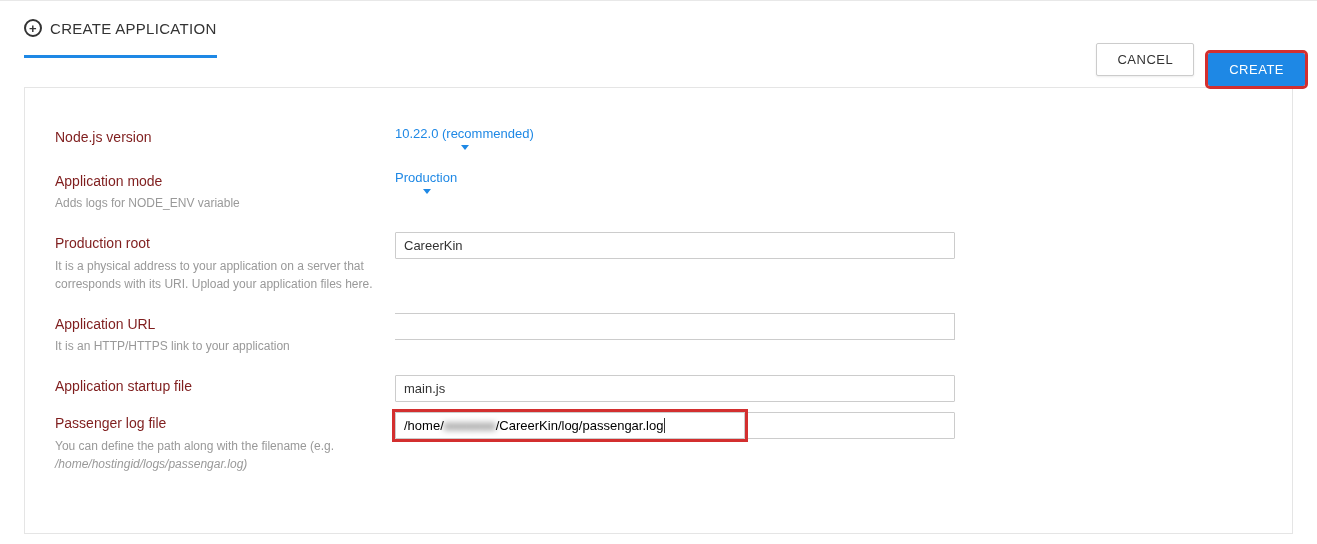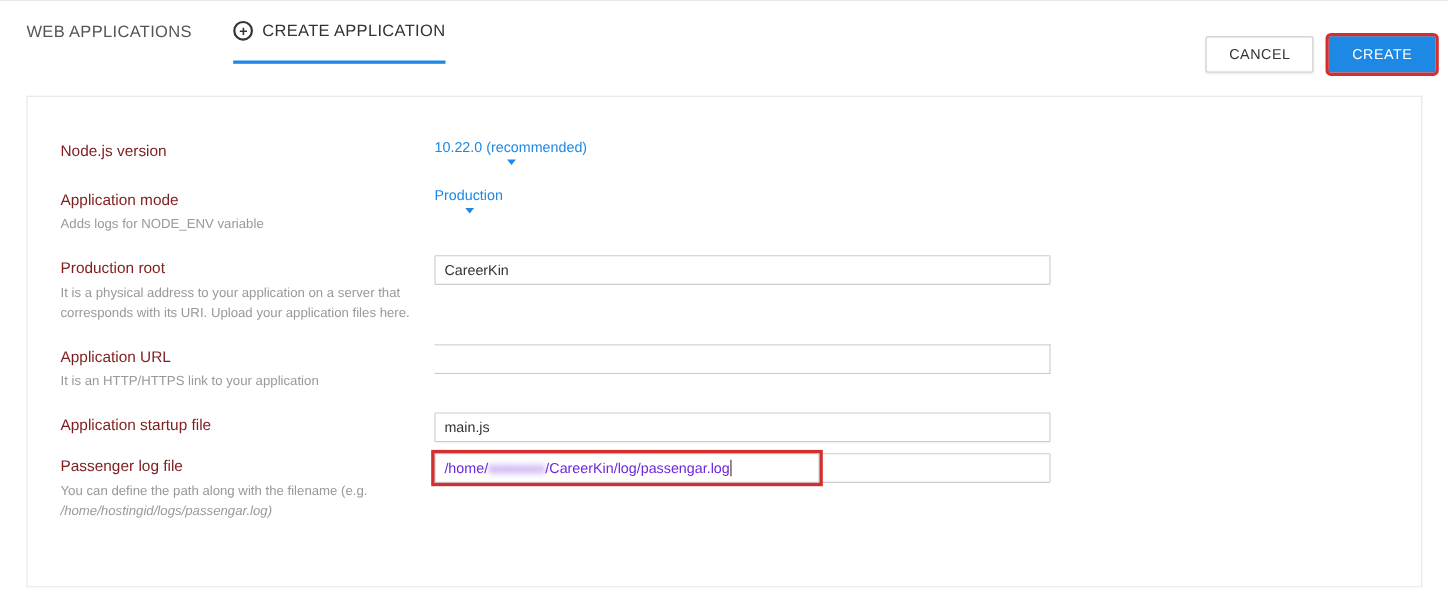--- a/index.html
+++ b/index.html
@@ -77,20 +77,21 @@
     box-shadow: 0 1px 2px rgba(0,0,0,0.08);
   }
   .btn-create {
     background: #1e88e5;
     color: #fff;
     border: 1px solid #1e88e5;
   }
   .highlight-red {
     outline: 3px solid #d32f2f;
     outline-offset: 0;
+    margin-top: 20px;
   }
   .panel {
     margin: 30px 24px 0 24px;
     border: 1px solid #e5e5e5;
     padding: 38px 30px 40px 30px;
     min-height: 430px;
   }
   .form-row {
     display: flex;
     align-items: flex-start;
@@ -137,21 +138,21 @@
     width: 100%;
     border: 1px solid #ccc;
     border-radius: 1px;
     padding: 5px 8px;
     font-size: 13px;
     color: #333;
     background: #fff;
     font-family: inherit;
   }
   .text-input.log-input {
-    color: #6d28d9;
+    color: #000000;
   }
   .url-row {
     display: flex;
     width: 100%;
   }
   .url-prefix {
     border: 1px solid #ccc;
     padding: 5px 10px;
     font-size: 13px;
     display: flex;
@@ -177,23 +178,20 @@
     outline: 3px solid #d32f2f;
   }
 </style>
 </head>
 <body>
 
 <div class="top-divider"></div>
 
 <div class="header">
   <div class="tabs">
-    <div class="tab">
-      <span>WEB APPLICATIONS</span>
-    </div>
     <div class="tab active">
       <span class="plus-icon">+</span>
       <span>CREATE APPLICATION</span>
     </div>
   </div>
   <div class="header-buttons">
     <button class="btn btn-cancel">CANCEL</button>
     <button class="btn btn-create highlight-red">CREATE</button>
   </div>
 </div>

